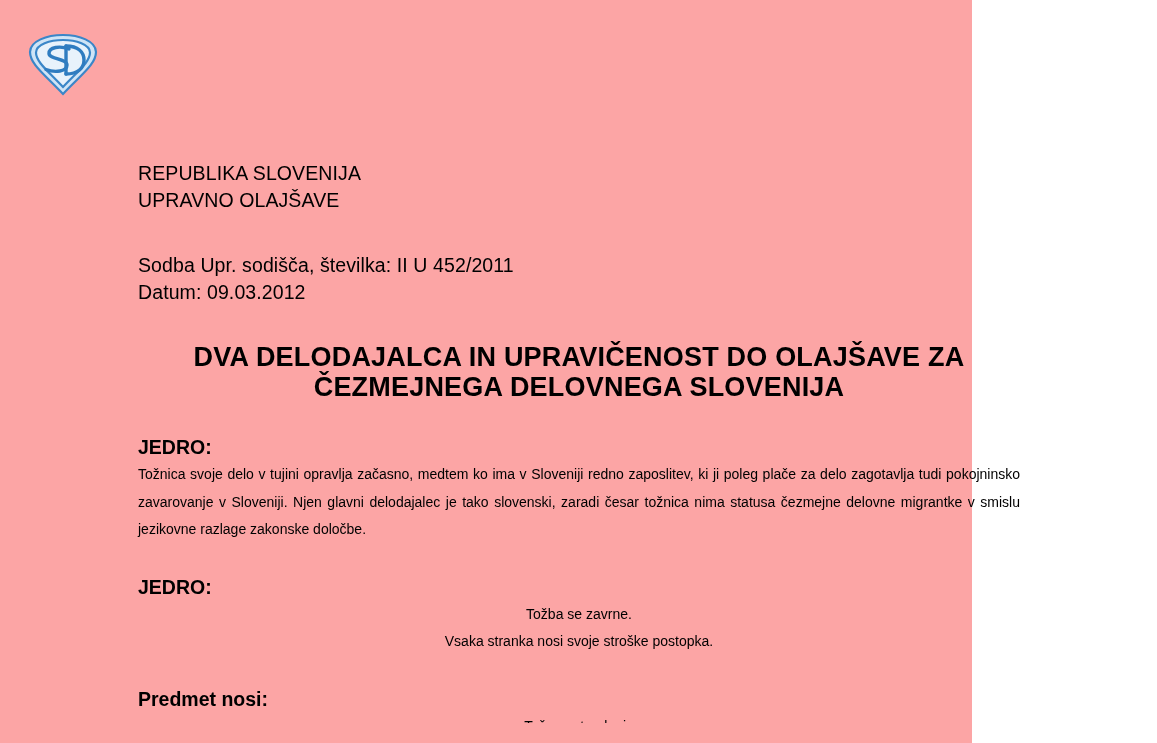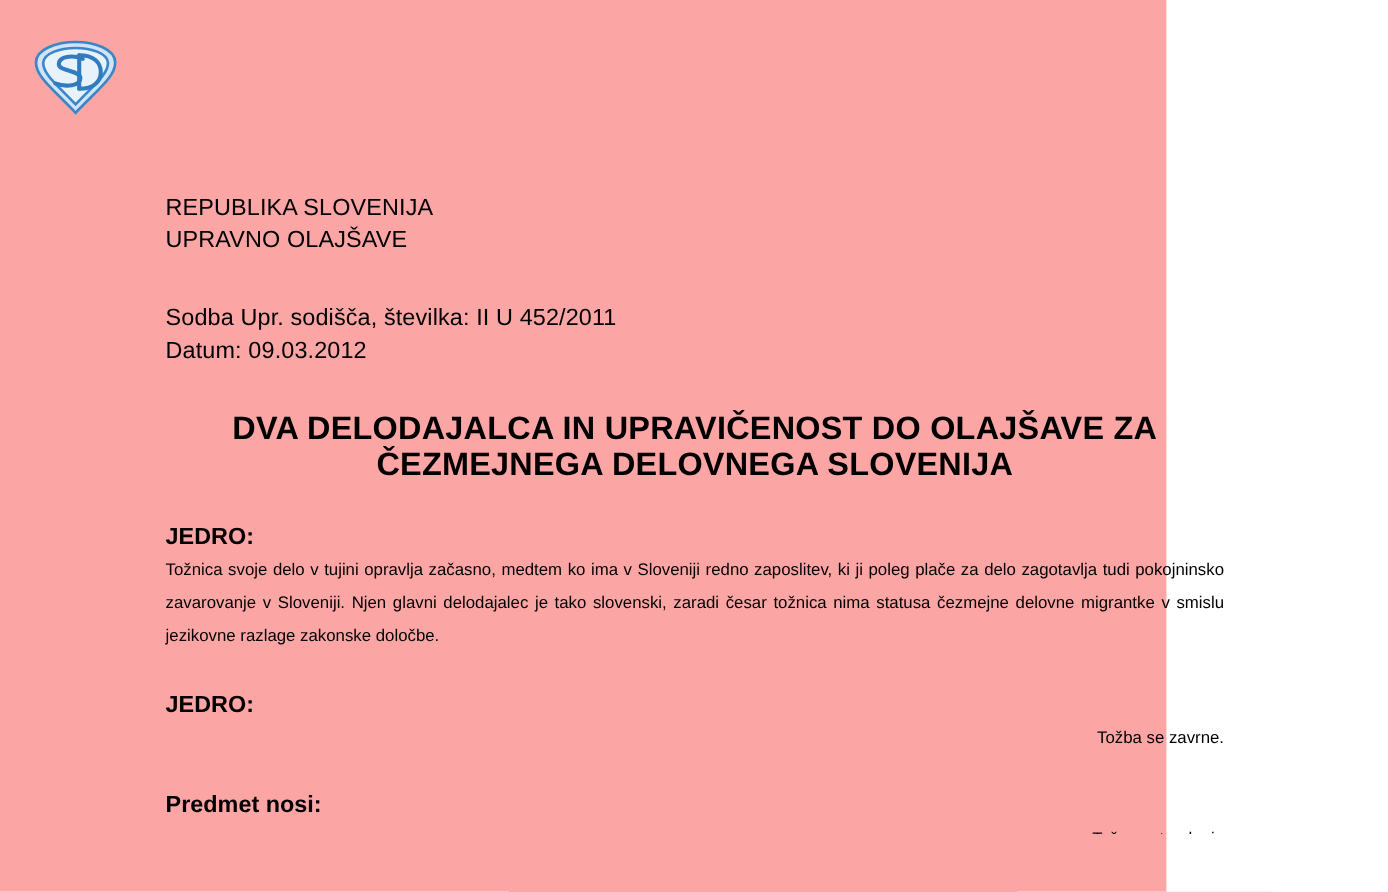--- a/index.html
+++ b/index.html
@@ -61,21 +61,21 @@
     font-size: 19.5px;
     line-height: 27px;
   }
   .section-text {
     font-size: 14px;
     line-height: 27.5px;
     text-align: justify;
     text-justify: inter-word;
   }
   .section-text.plain {
-    text-align: right;
+    text-align: center;
   }
   .jedro-section {
     margin-top: 32px;
   }
   .izrek-section {
     margin-top: 30px;
   }
   .predmet-section {
     margin-top: 30px;
   }
@@ -121,20 +121,21 @@
     </div>
 
     <div class="section jedro-section">
       <div class="section-heading">JEDRO:</div>
       <div class="section-text">Tožnica svoje delo v tujini opravlja začasno, medtem ko ima v Sloveniji redno zaposlitev, ki ji poleg plače za delo zagotavlja tudi pokojninsko zavarovanje v Sloveniji. Njen glavni delodajalec je tako slovenski, zaradi česar tožnica nima statusa čezmejne delovne migrantke v smislu jezikovne razlage zakonske določbe.</div>
     </div>
 
     <div class="section izrek-section">
       <div class="section-heading">JEDRO:</div>
       <div class="section-text plain">Tožba se zavrne.</div>
+      <div class="section-text plain">Vsaka stranka nosi svoje stroške postopka.</div>
     </div>
 
     <div class="section predmet-section">
       <div class="section-heading">Predmet nosi:</div>
       <div class="section-text plain clip-line">Tožena stranka je</div>
     </div>
 
   </div>
 </div>
 

